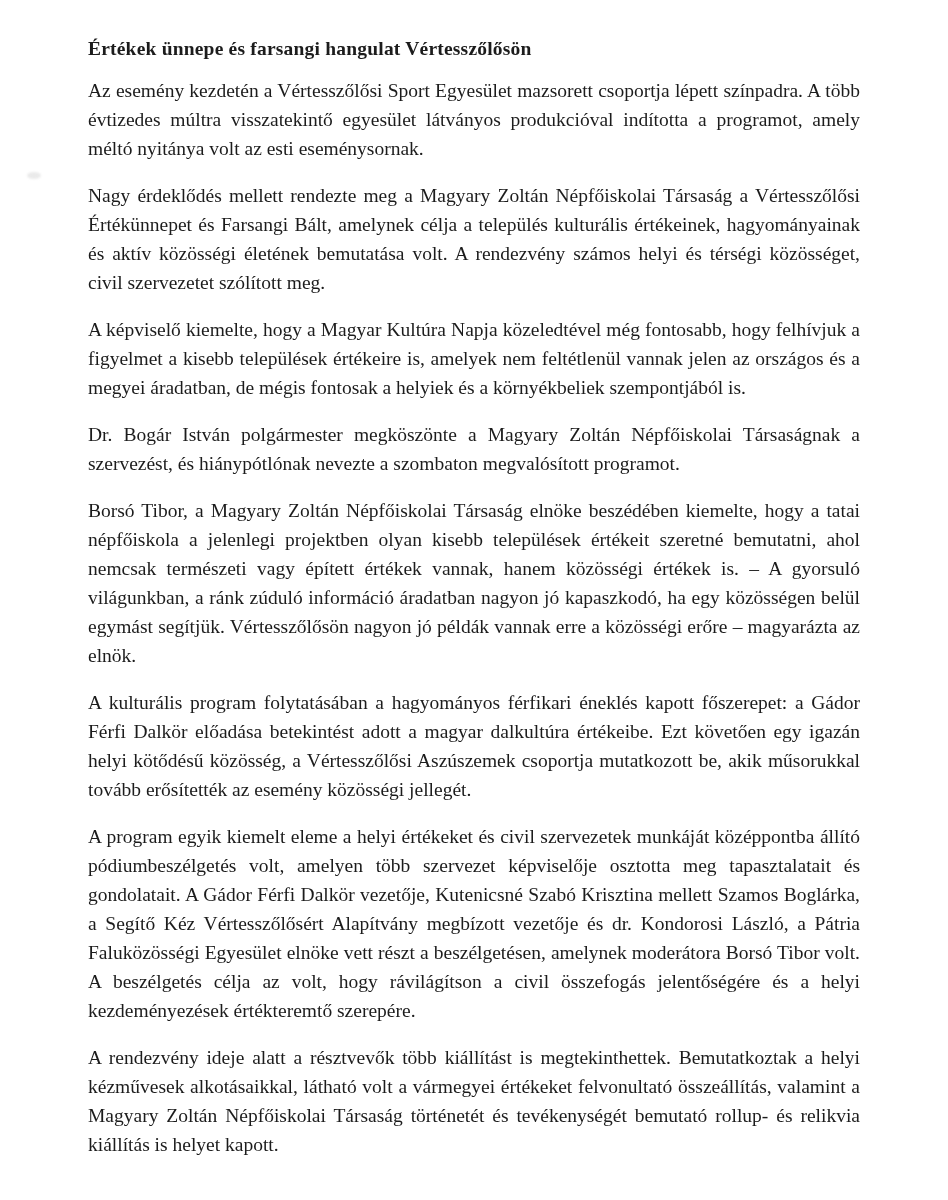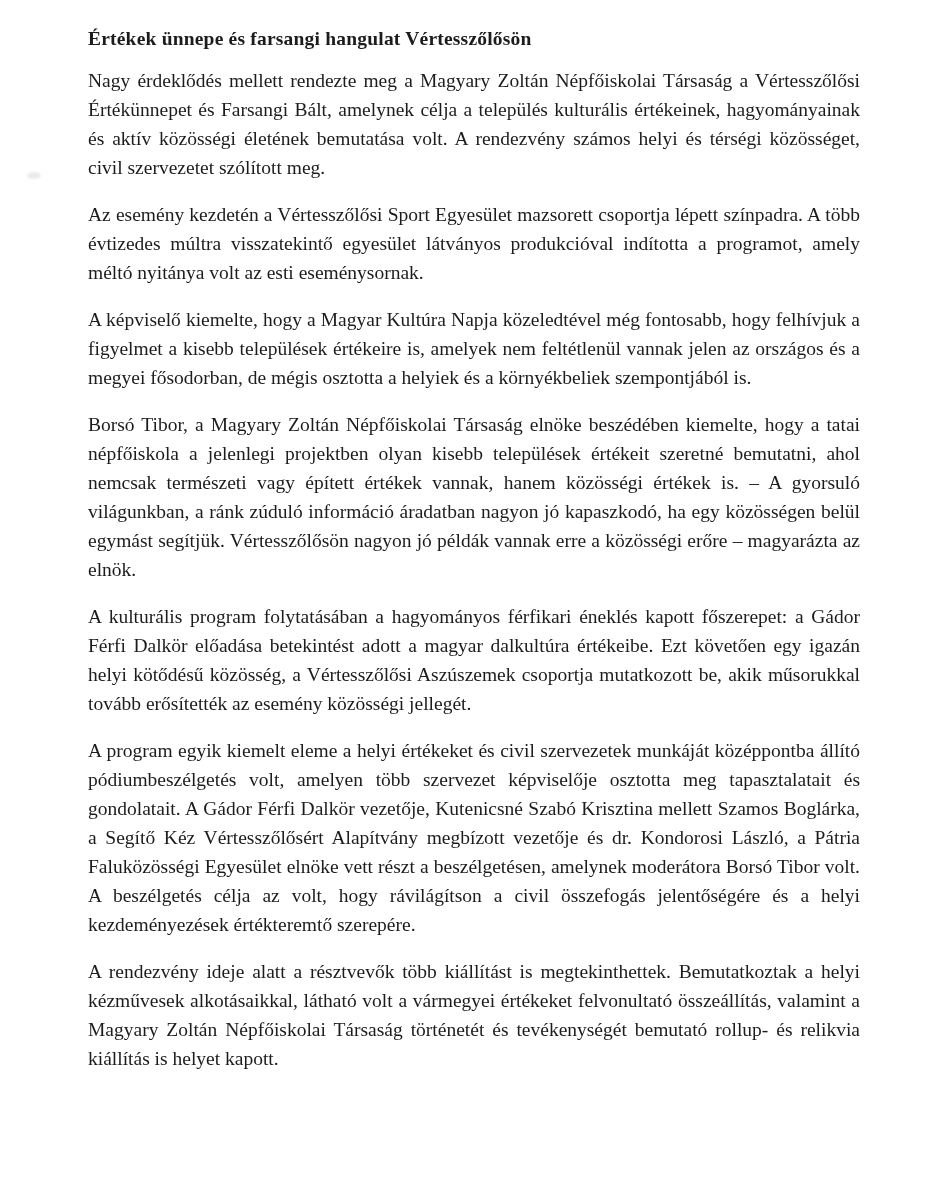--- a/index.html
+++ b/index.html
@@ -17,21 +17,21 @@
     -webkit-font-smoothing: antialiased;
   }
   .page {
     position: absolute;
     top: 0;
     left: 0;
     width: 948px;
     height: 1200px;
     background: #ffffff;
     box-sizing: border-box;
-    padding: 24px 88px 20px 88px;
+    padding: 34px 88px 20px 88px;
   }
   h1.doc-title {
     font-size: 19.5px;
     line-height: 29px;
     font-weight: bold;
     margin: 0 0 13px 0;
     letter-spacing: 0.2px;
   }
   p.doc-par {
     font-size: 19.5px;
@@ -54,23 +54,24 @@
     opacity: 0.55;
     filter: blur(1px);
   }
 </style>
 </head>
 <body>
 
 <main class="page">
   <h1 class="doc-title">Értékek ünnepe és farsangi hangulat Vértesszőlősön</h1>
 
+  <p class="doc-par">Az esemény kezdetén a Vértesszőlősi Sport Egyesület mazsorett csoportja lépett színpadra. A több évtizedes múltra visszatekintő egyesület látványos produkcióval indította a programot, amely méltó nyitánya volt az esti eseménysornak.</p>
   <p class="doc-par">Nagy érdeklődés mellett rendezte meg a Magyary Zoltán Népfőiskolai Társaság a Vértesszőlősi Értékünnepet és Farsangi Bált, amelynek célja a település kulturális értékeinek, hagyományainak és aktív közösségi életének bemutatása volt. A rendezvény számos helyi és térségi közösséget, civil szervezetet szólított meg.</p>
-  <p class="doc-par">Az esemény kezdetén a Vértesszőlősi Sport Egyesület mazsorett csoportja lépett színpadra. A több évtizedes múltra visszatekintő egyesület látványos produkcióval indította a programot, amely méltó nyitánya volt az esti eseménysornak.</p>
-  <p class="doc-par">A képviselő kiemelte, hogy a Magyar Kultúra Napja közeledtével még fontosabb, hogy felhívjuk a figyelmet a kisebb települések értékeire is, amelyek nem feltétlenül vannak jelen az országos és a megyei fősodorban, de mégis osztotta a helyiek és a környékbeliek szempontjából is.</p>
+  <p class="doc-par">A képviselő kiemelte, hogy a Magyar Kultúra Napja közeledtével még fontosabb, hogy felhívjuk a figyelmet a kisebb települések értékeire is, amelyek nem feltétlenül vannak jelen az országos és a megyei áradatban, de mégis fontosak a helyiek és a környékbeliek szempontjából is.</p>
+  <p class="doc-par">Dr. Bogár István polgármester megköszönte a Magyary Zoltán Népfőiskolai Társaságnak a szervezést, és hiánypótlónak nevezte a szombaton megvalósított programot.</p>
   <p class="doc-par">Borsó Tibor, a Magyary Zoltán Népfőiskolai Társaság elnöke beszédében kiemelte, hogy a tatai népfőiskola a jelenlegi projektben olyan kisebb települések értékeit szeretné bemutatni, ahol nemcsak természeti vagy épített értékek vannak, hanem közösségi értékek is. – A gyorsuló világunkban, a ránk zúduló információ áradatban nagyon jó kapaszkodó, ha egy közösségen belül egymást segítjük. Vértesszőlősön nagyon jó példák vannak erre a közösségi erőre – magyarázta az elnök.</p>
   <p class="doc-par">A kulturális program folytatásában a hagyományos férfikari éneklés kapott főszerepet: a Gádor Férfi Dalkör előadása betekintést adott a magyar dalkultúra értékeibe. Ezt követően egy igazán helyi kötődésű közösség, a Vértesszőlősi Aszúszemek csoportja mutatkozott be, akik műsorukkal tovább erősítették az esemény közösségi jellegét.</p>
   <p class="doc-par">A program egyik kiemelt eleme a helyi értékeket és civil szervezetek munkáját középpontba állító pódiumbeszélgetés volt, amelyen több szervezet képviselője osztotta meg tapasztalatait és gondolatait. A Gádor Férfi Dalkör vezetője, Kutenicsné Szabó Krisztina mellett Szamos Boglárka, a Segítő Kéz Vértesszőlősért Alapítvány megbízott vezetője és dr. Kondorosi László, a Pátria Faluközösségi Egyesület elnöke vett részt a beszélgetésen, amelynek moderátora Borsó Tibor volt. A beszélgetés célja az volt, hogy rávilágítson a civil összefogás jelentőségére és a helyi kezdeményezések értékteremtő szerepére.</p>
   <p class="doc-par">A rendezvény ideje alatt a résztvevők több kiállítást is megtekinthettek. Bemutatkoztak a helyi kézművesek alkotásaikkal, látható volt a vármegyei értékeket felvonultató összeállítás, valamint a Magyary Zoltán Népfőiskolai Társaság történetét és tevékenységét bemutató rollup- és relikvia kiállítás is helyet kapott.</p>
 
 </main>
 
 <div class="artifact"></div>
 
 </body></html>

